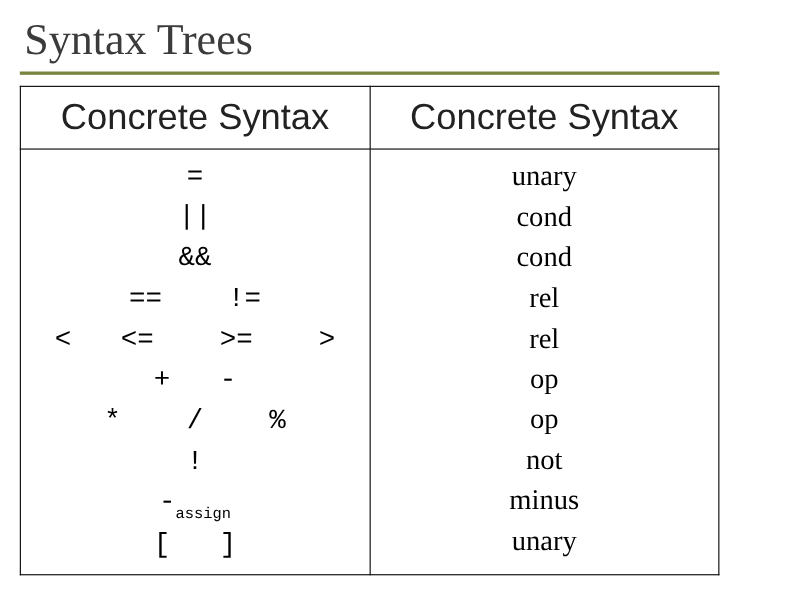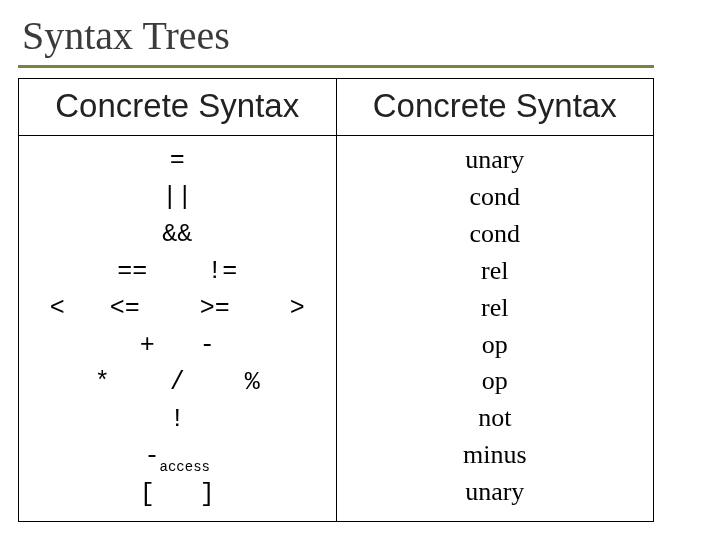--- a/index.html
+++ b/index.html
@@ -69,21 +69,21 @@
       <tr>
         <td class="concrete-cell">
           <div class="row">=</div>
           <div class="row">||</div>
           <div class="row">&amp;&amp;</div>
           <div class="row">==    !=</div>
           <div class="row">&lt;   &lt;=    &gt;=    &gt;</div>
           <div class="row">+   -</div>
           <div class="row">*    /    %</div>
           <div class="row">!</div>
-          <div class="row"><span>-</span><span class="sub">access</span></div>
+          <div class="row"><span>-</span><span class="sub">assign</span></div>
           <div class="row">[   ]</div>
         </td>
         <td class="abstract-cell">
           <div class="row">unary</div>
           <div class="row">cond</div>
           <div class="row">cond</div>
           <div class="row">rel</div>
           <div class="row">rel</div>
           <div class="row">op</div>
           <div class="row">op</div>

